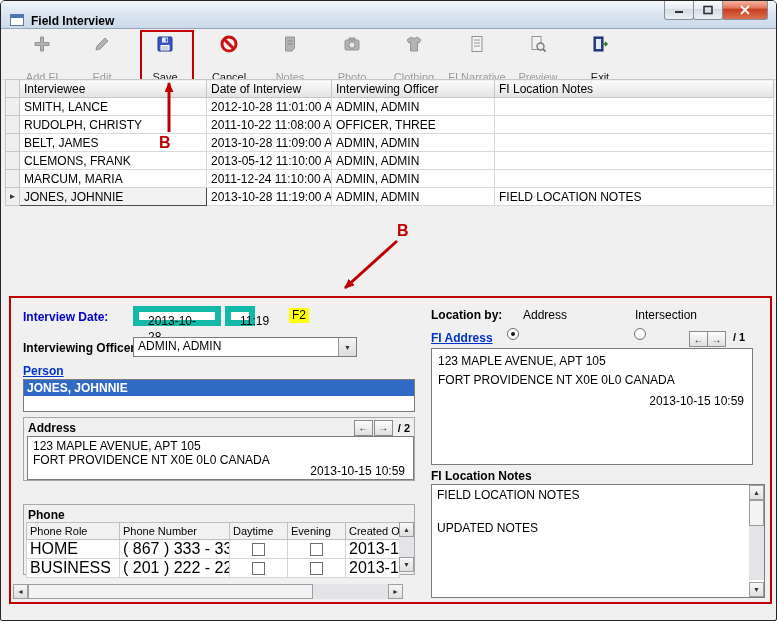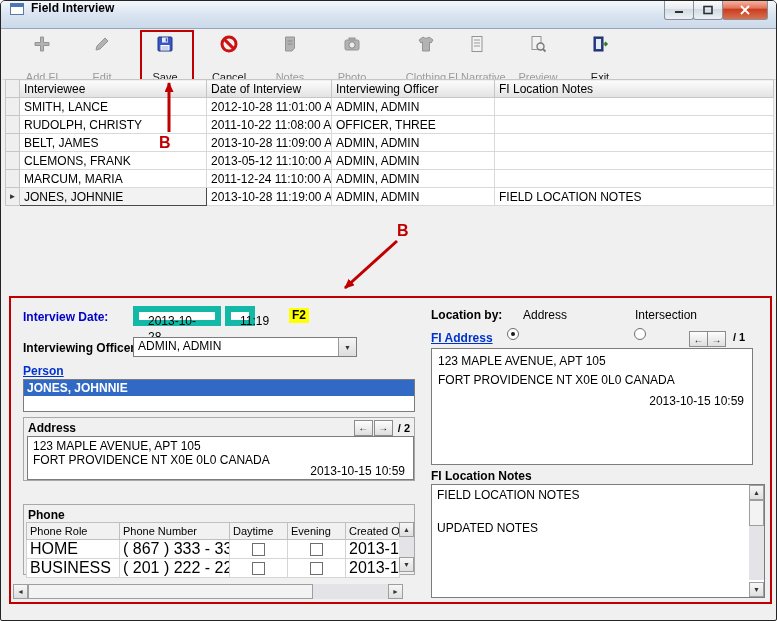--- a/index.html
+++ b/index.html
@@ -1,20 +1,20 @@
 <!DOCTYPE html>
 <html><head>
 <meta charset="utf-8">
 <style>
   html,body{margin:0;padding:0}
   body{width:777px;height:621px;position:relative;font-family:"Liberation Sans",sans-serif;font-size:12px;color:#000;background:#fff;overflow:hidden}
   .window{position:absolute;inset:0;background:#F0F0F0;border:1px solid #242424;border-radius:5px 5px 2px 2px;overflow:hidden}
 
   
-  .titlebar{height:27px;background:linear-gradient(#F4F8FC,#DCE6F2 45%,#CBD9E9);border-bottom:1px solid #96A5B8;display:flex;align-items:flex-start;padding:0 8px;position:relative}
+  .titlebar{height:27px;background:linear-gradient(#F4F8FC,#DCE6F2 45%,#CBD9E9);border-bottom:1px solid #96A5B8;display:flex;align-items:flex-end;padding:0 8px;position:relative}
   .titlebar-icon{width:16px;height:16px;display:inline-flex}
   .title-text{margin-left:6px;font-weight:bold;font-size:12px}
   .win-btns{position:absolute;top:0;right:8px;display:flex}
   .win-btn{width:28px;height:18px;border:1px solid #85909E;border-top:none;background:linear-gradient(#FBFBFC,#E6EAEF 45%,#D3DAE2 46%,#EDF1F5);display:flex;align-items:center;justify-content:center;border-radius:0 0 3px 3px}
   .win-btn + .win-btn{margin-left:-1px}
   .win-btn.close{width:44px;background:linear-gradient(#F5B3A0,#E3745A 40%,#C93C1F 45%,#D9714E)}
 
   
   .toolbar{position:absolute;left:1px;top:28px;width:775px;height:50px;background:#F0F0F0;border-bottom:1px solid #D8D8D8}
   .tbtn{position:absolute;top:3px;height:42px;display:flex;flex-direction:column;align-items:center;padding-top:2px}
@@ -35,21 +35,21 @@
   
   .detail-panel{position:absolute;left:8px;top:295px;width:759px;height:304px;border:2px solid #C00000;background:#F0F0F0}
   .abs{position:absolute}
   .bluelabel{color:#0000C8;font-weight:bold}
   .boldlabel{font-weight:bold}
   .bluelink{color:#0033CC;font-weight:bold;text-decoration:underline}
   .sunken{background:#fff;border:1px solid #7c7c7c}
   .textbox{background:#fff;border:6px solid #14b8a6;padding:1px 9px;line-height:16px;height:20px;box-sizing:border-box}
   .combo{background:#fff;border:1px solid #7c7c7c;height:20px;box-sizing:border-box;position:relative;line-height:17px;padding:0 20px 0 4px}
   .combo .drop{position:absolute;right:0;top:0;width:17px;height:18px;background:linear-gradient(#F5F5F5,#DDDDDD);border-left:1px solid #999;font-size:7px;display:flex;align-items:center;justify-content:center;color:#333}
-  .f2{background:#FFFF00;color:#000;font-weight:bold;padding:0 3px;font-size:12px;line-height:15px}
+  .f2{background:#FFFF00;color:#000;font-weight:normal;padding:0 3px;font-size:12px;line-height:15px}
   .person-list{background:#fff;border:1px solid #7c7c7c;box-sizing:border-box}
   .person-sel{background:#316AC5;color:#fff;font-weight:bold;height:16px;line-height:16px;padding:0 3px;white-space:nowrap;overflow:hidden}
   .groupbox{border:1px solid #A8A8A8;background:#F0F0F0;box-sizing:border-box}
   .gb-header{display:flex;align-items:center;height:17px;padding:1px 4px 0}
   .nav-cluster{margin-left:auto;display:flex;align-items:center;gap:1px}
   .navbtn{width:17px;height:14px;border:1px solid #8c8c8c;background:linear-gradient(#FDFDFD,#DFDFDF);font-size:10px;line-height:11px;display:flex;align-items:center;justify-content:center;color:#222}
   .nav-count{font-weight:bold;margin-left:4px;font-size:11px}
   .stamp{position:absolute;right:8px;font-size:12px}
   
   .phone-grid{border-collapse:collapse;table-layout:fixed;width:373px;background:#fff}
@@ -155,21 +155,21 @@
     <div class="tbtn disabled" style="left:322px;width:56px">
       <span class="ticon">
           <svg width="20" height="20" viewBox="0 0 20 20">
             <rect x="7" y="4" width="6" height="3" fill="#B3B3B3" stroke="#949494"></rect>
             <rect x="3" y="6" width="14" height="10" rx="1.5" fill="#B3B3B3" stroke="#949494"></rect>
             <circle cx="10" cy="11" r="3.2" fill="#EBEBEB" stroke="#858585"></circle>
           </svg>
         </span>
       <span class="tlabel">Photo</span>
     </div>
-    <div class="tbtn disabled" style="left:396px;width:56px">
+    <div class="tbtn disabled" style="left:384px;width:56px">
       <span class="ticon">
           <svg width="20" height="20" viewBox="0 0 20 20">
             <path d="M7 3 L3 6 L5 9 L6.5 8 L6.5 17 L13.5 17 L13.5 8 L15 9 L17 6 L13 3 C12 4.6 8 4.6 7 3 Z" fill="#B3B3B3" stroke="#949494"></path>
           </svg>
         </span>
       <span class="tlabel">Clothing</span>
     </div>
     <div class="tbtn disabled" style="left:444px;width:62px">
       <span class="ticon">
           <svg width="20" height="20" viewBox="0 0 20 20">

